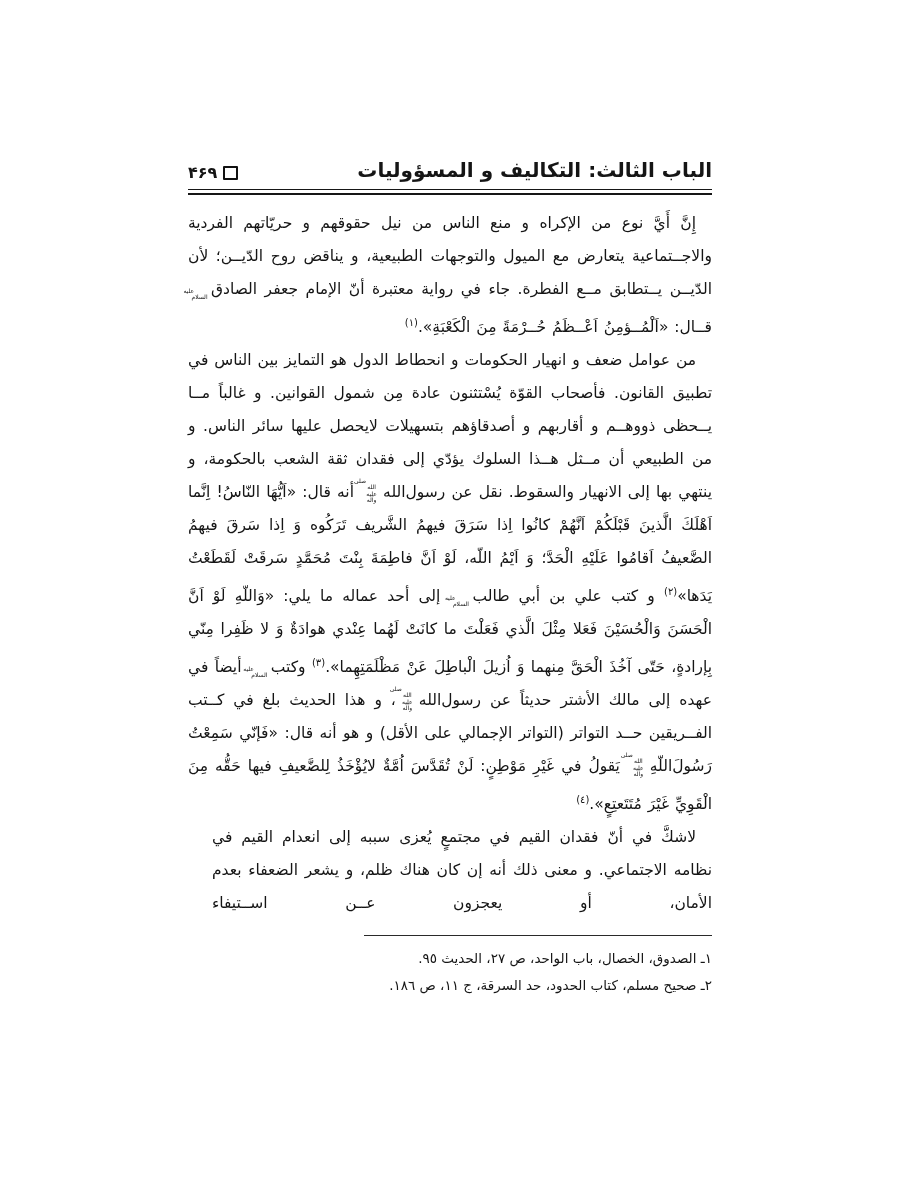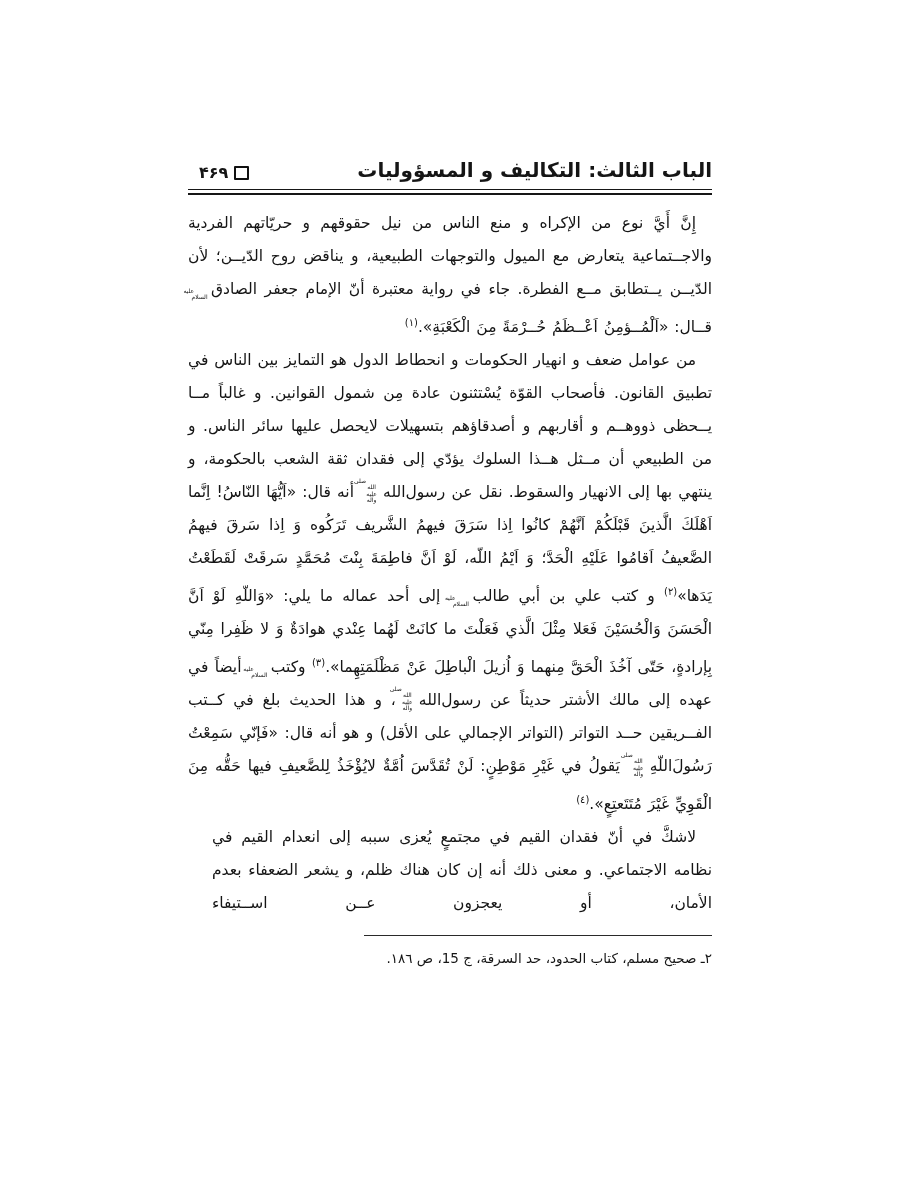--- a/index.html
+++ b/index.html
@@ -40,21 +40,20 @@
   .pagesquare {
     display: inline-block;
     width: 11px;
     height: 10px;
     border: 2px solid #111;
     border-radius: 1px;
   }
   .pagenum {
     font-size: 16px;
     font-weight: bold;
-    margin-left: 11px;
   }
   .header-rule {
     margin-top: 7px;
     height: 3px;
     border-top: 1.5px solid #161616;
     border-bottom: 2.5px solid #161616;
   }
   
   #body-area { padding-top: 12px; }
   .para {
@@ -121,17 +120,18 @@
 
     <div id="body-area">
         <div class="para indent"><span>إِنَّ أَيَّ نوع من الإكراه و منع الناس من نيل حقوقهم و حريّاتهم الفردية والاجــتماعية يتعارض مع الميول والتوجهات الطبيعية، و يناقض روح الدّيــن؛ لأن الدّيــن يــتطابق مــع الفطرة. جاء في رواية معتبرة أنّ الإمام جعفر الصادق</span><span class="honorific">عليه السلام</span><span> قــال: </span><span class="b">«اَلْمُــؤمِنُ اَعْــظَمُ حُــرْمَةً مِنَ الْكَعْبَةِ».</span><span class="sup">(١)</span></div>
         <div class="para indent"><span>من عوامل ضعف و انهيار الحكومات و انحطاط الدول هو التمايز بين الناس في تطبيق القانون. فأصحاب القوّة يُسْتثنون عادة مِن شمول القوانين. و غالباً مــا يــحظى ذووهــم و أقاربهم و أصدقاؤهم بتسهيلات لايحصل عليها سائر الناس. و من الطبيعي أن مــثل هــذا السلوك يؤدّي إلى فقدان ثقة الشعب بالحكومة، و ينتهي بها إلى الانهيار والسقوط. نقل عن رسول‌الله</span><span class="honorific">صلى الله عليه وآله</span><span> أنه قال: </span><span class="b">«اَيُّهَا النّاسُ! اِنَّما اَهْلَكَ الَّذينَ قَبْلَكُمْ اَنَّهُمْ كانُوا اِذا سَرَقَ فيهمُ الشَّريف تَرَكُوه وَ اِذا سَرقَ فيهمُ الضَّعيفُ اَقامُوا عَلَيْهِ الْحَدَّ؛ وَ اَيْمُ اللّه، لَوْ اَنَّ فاطِمَةَ بِنْتَ مُحَمَّدٍ سَرقَتْ لَقَطَعْتُ يَدَها»</span><span class="sup">(٢)</span><span> و كتب علي بن أبي طالب</span><span class="honorific">عليه السلام</span><span> إلى أحد عماله ما يلي: </span><span class="b">«وَاللّهِ لَوْ اَنَّ الْحَسَنَ وَالْحُسَيْنَ فَعَلا مِثْلَ الَّذي فَعَلْتَ ما كانَتْ لَهُما عِنْدي هوادَةٌ وَ لا ظَفِرا مِنّي بِإرادةٍ، حَتّى آخُذَ الْحَقَّ مِنهما وَ اُزيلَ الْباطِلَ عَنْ مَظْلَمَتِهِما».</span><span class="sup">(٣)</span><span> وكتب</span><span class="honorific">عليه السلام</span><span> أيضاً في عهده إلى مالك الأشتر حديثاً عن رسول‌الله</span><span class="honorific">صلى الله عليه وآله</span><span>، و هذا الحديث بلغ في كــتب الفــريقين حــد التواتر (التواتر الإجمالي على الأقل) و هو أنه قال: </span><span class="b">«فَإنّي سَمِعْتُ رَسُولَ‌اللّهِ</span><span class="honorific b">صلى الله عليه وآله</span><span class="b"> يَقولُ في غَيْرِ مَوْطِنٍ: لَنْ تُقَدَّسَ اُمَّةٌ لايُؤْخَذُ لِلضَّعيفِ فيها حَقُّه مِنَ الْقَوِيِّ غَيْرَ مُتَتَعتِعٍ».</span><span class="sup">(٤)</span></div>
         <div class="para indent force-justify"><span>لاشكَّ في أنّ فقدان القيم في مجتمعٍ يُعزى سببه إلى انعدام القيم في نظامه الاجتماعي. و معنى ذلك أنه إن كان هناك ظلم، و يشعر الضعفاء بعدم الأمان، أو يعجزون عــن اســتيفاء</span></div>
       </div>
 
     <div class="fn-rule"></div>
 
     <div id="footnotes">
-        <div class="fn-line"><span>٢ـ صحيح مسلم، كتاب الحدود، حد السرقة، ج 15، ص ١٨٦.</span></div>
+        <div class="fn-line"><span>١ـ الصدوق، </span><span class="b">الخصال</span><span>، باب الواحد، ص ٢٧، الحديث ٩٥.</span></div>
+        <div class="fn-line"><span>٢ـ صحيح مسلم، كتاب الحدود، حد السرقة، ج ١١، ص ١٨٦.</span></div>
       </div>
 
   </div>
 </div>
 
 </body></html>

